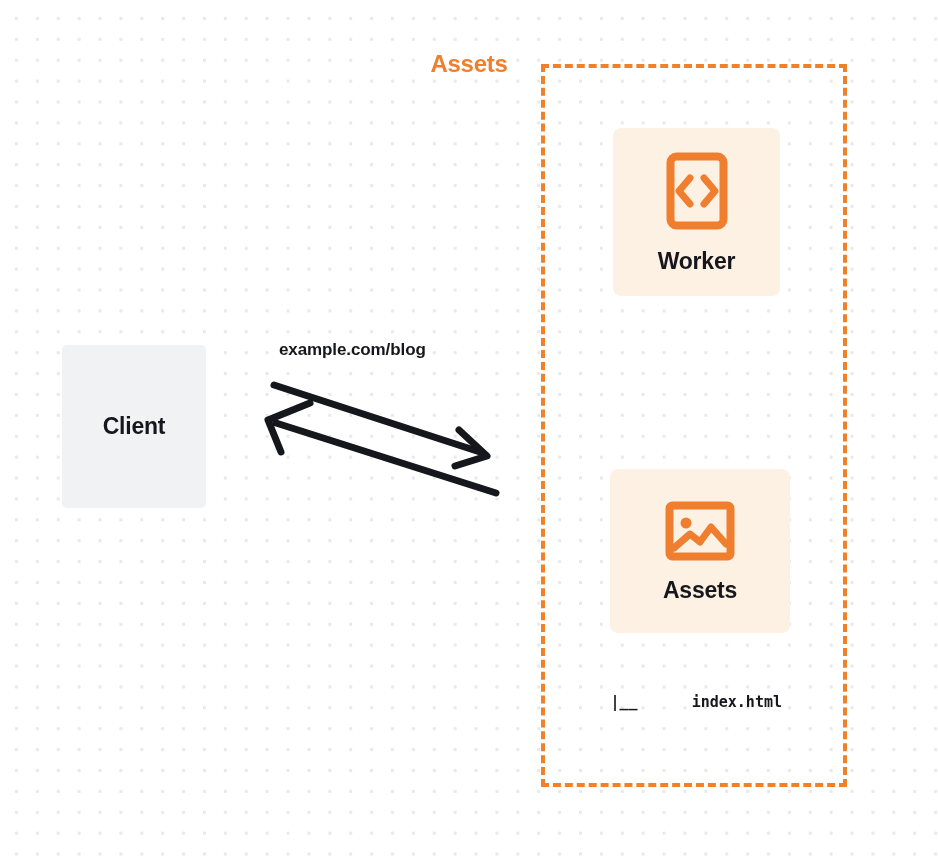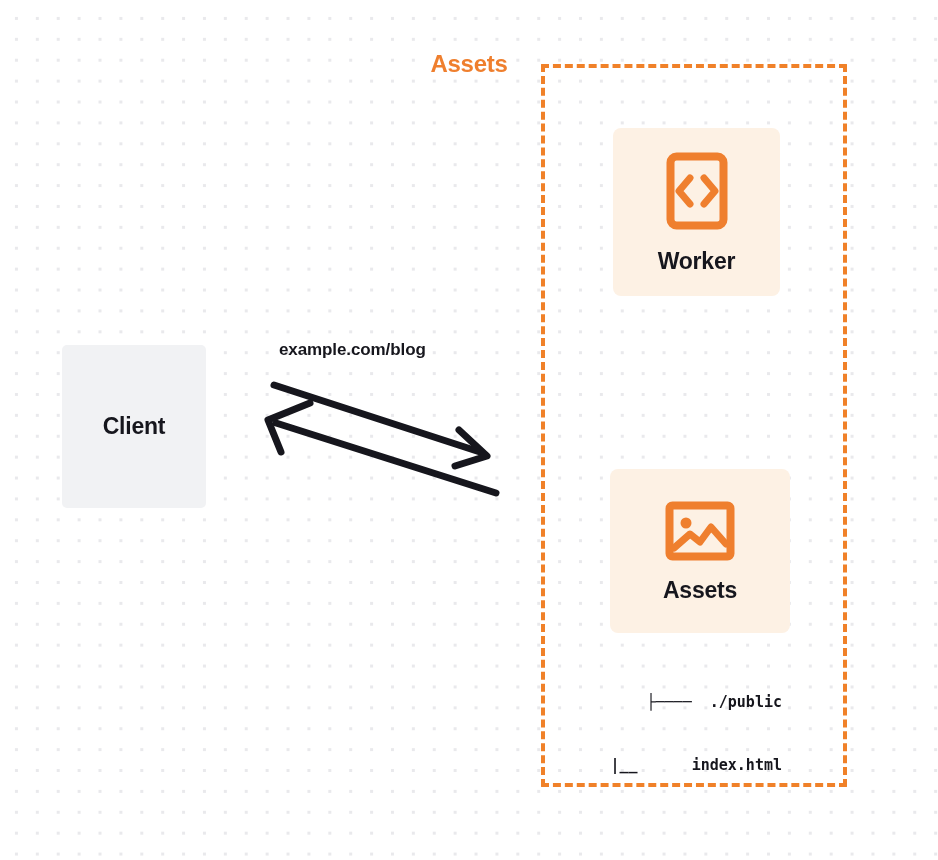--- a/index.html
+++ b/index.html
@@ -182,18 +182,17 @@
       <svg width="70" height="60" viewBox="0 0 70 60" xmlns="http://www.w3.org/2000/svg">
         <rect x="4.5" y="4.5" width="61" height="51" rx="3" ry="3" fill="none" stroke="#ef7f2e" stroke-width="8"></rect>
         <circle cx="21" cy="22" r="5.5" fill="#ef7f2e"></circle>
         <polyline points="9,47 25,33 35,41 46,26 61,43" fill="none" stroke="#ef7f2e" stroke-width="7" stroke-linecap="round" stroke-linejoin="round"></polyline>
       </svg>
     </span>
     <span class="node-title">Assets</span>
   </div>
 
   <div id="file-tree">
-    <span class="tree-row">├────  ./public</span>
     <span class="tree-row">|__      index.html</span>
     
   </div>
 
 </div>
 
 </body></html>

